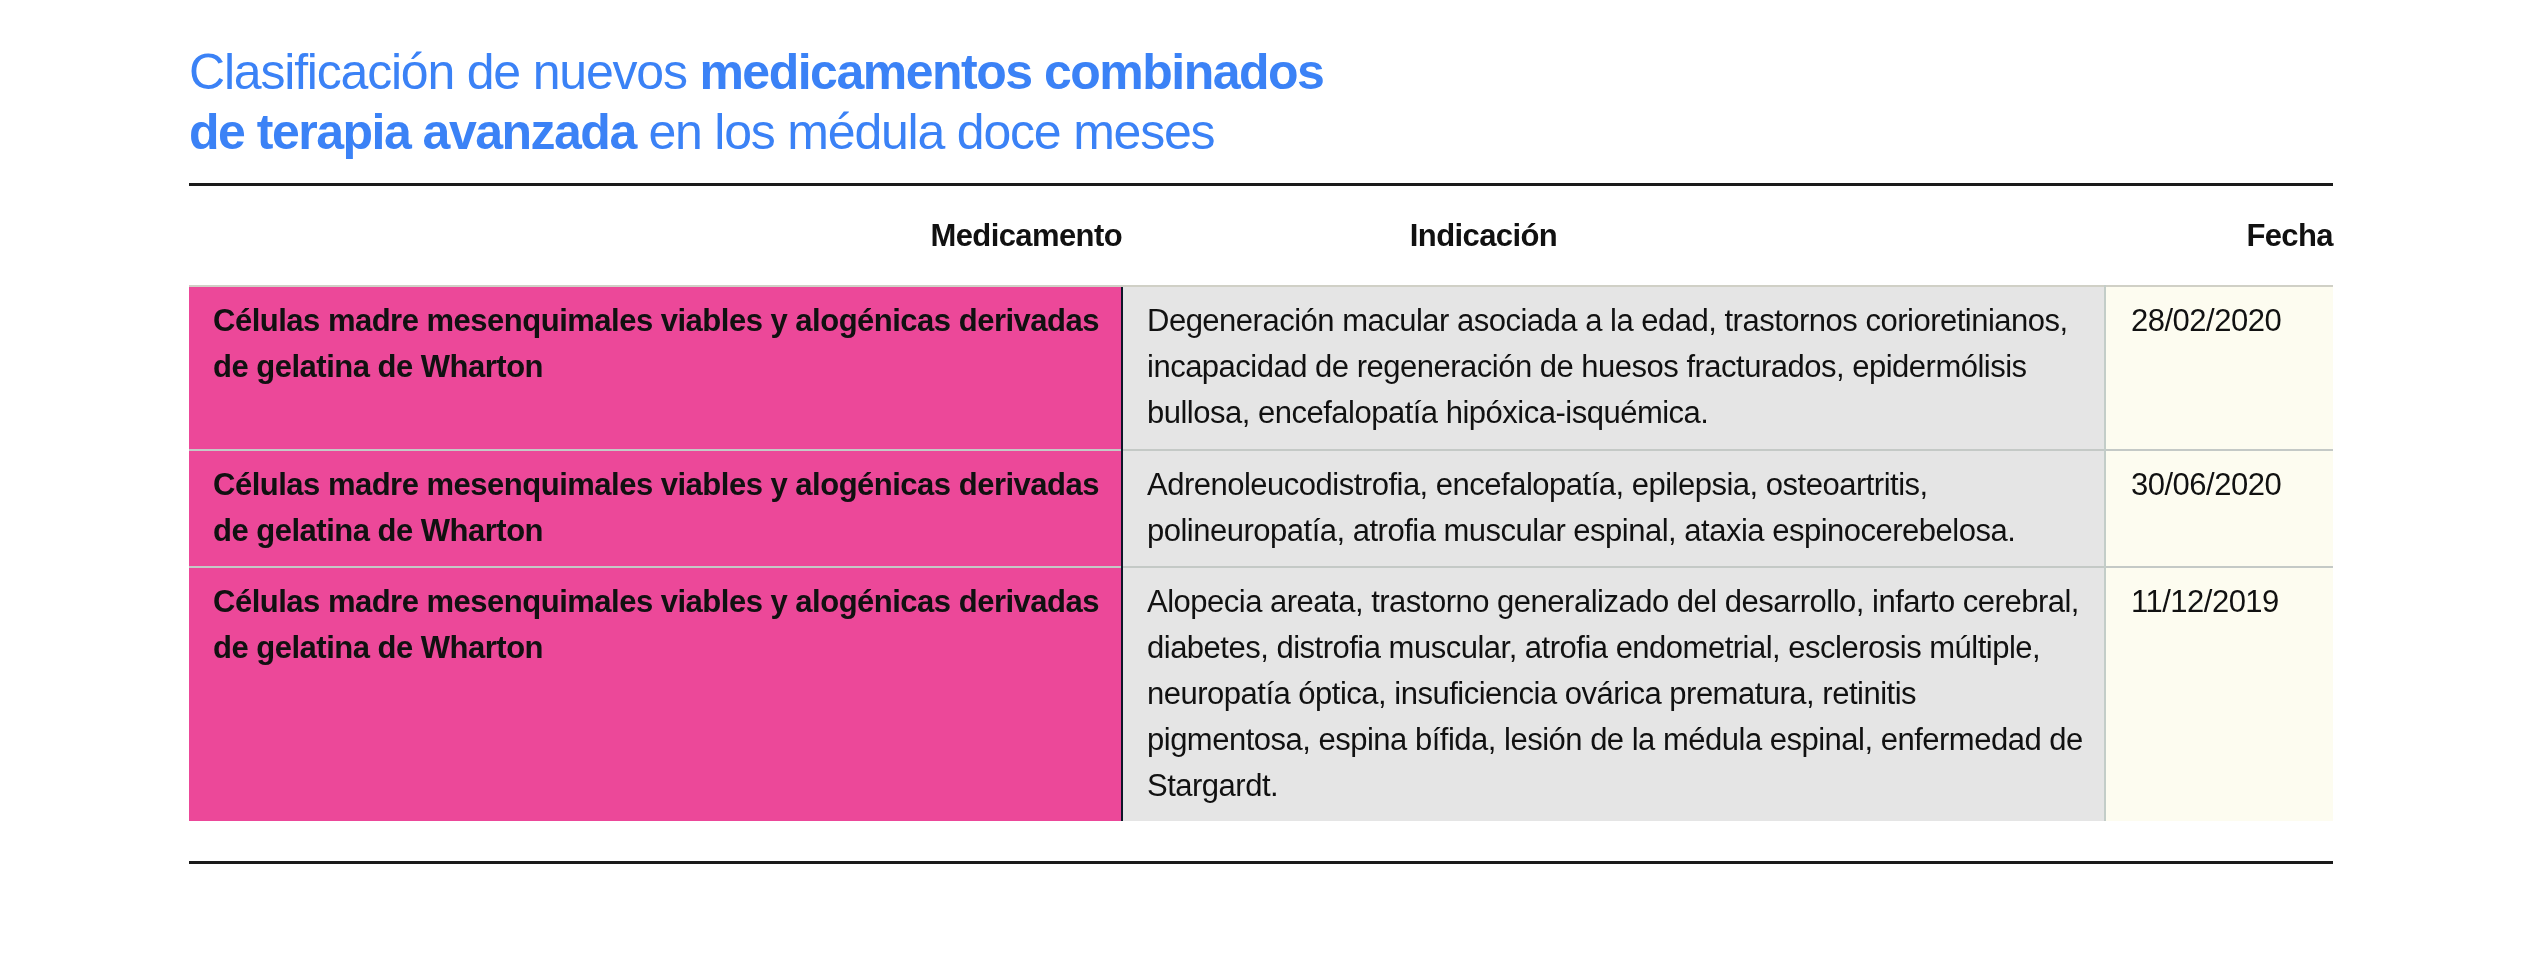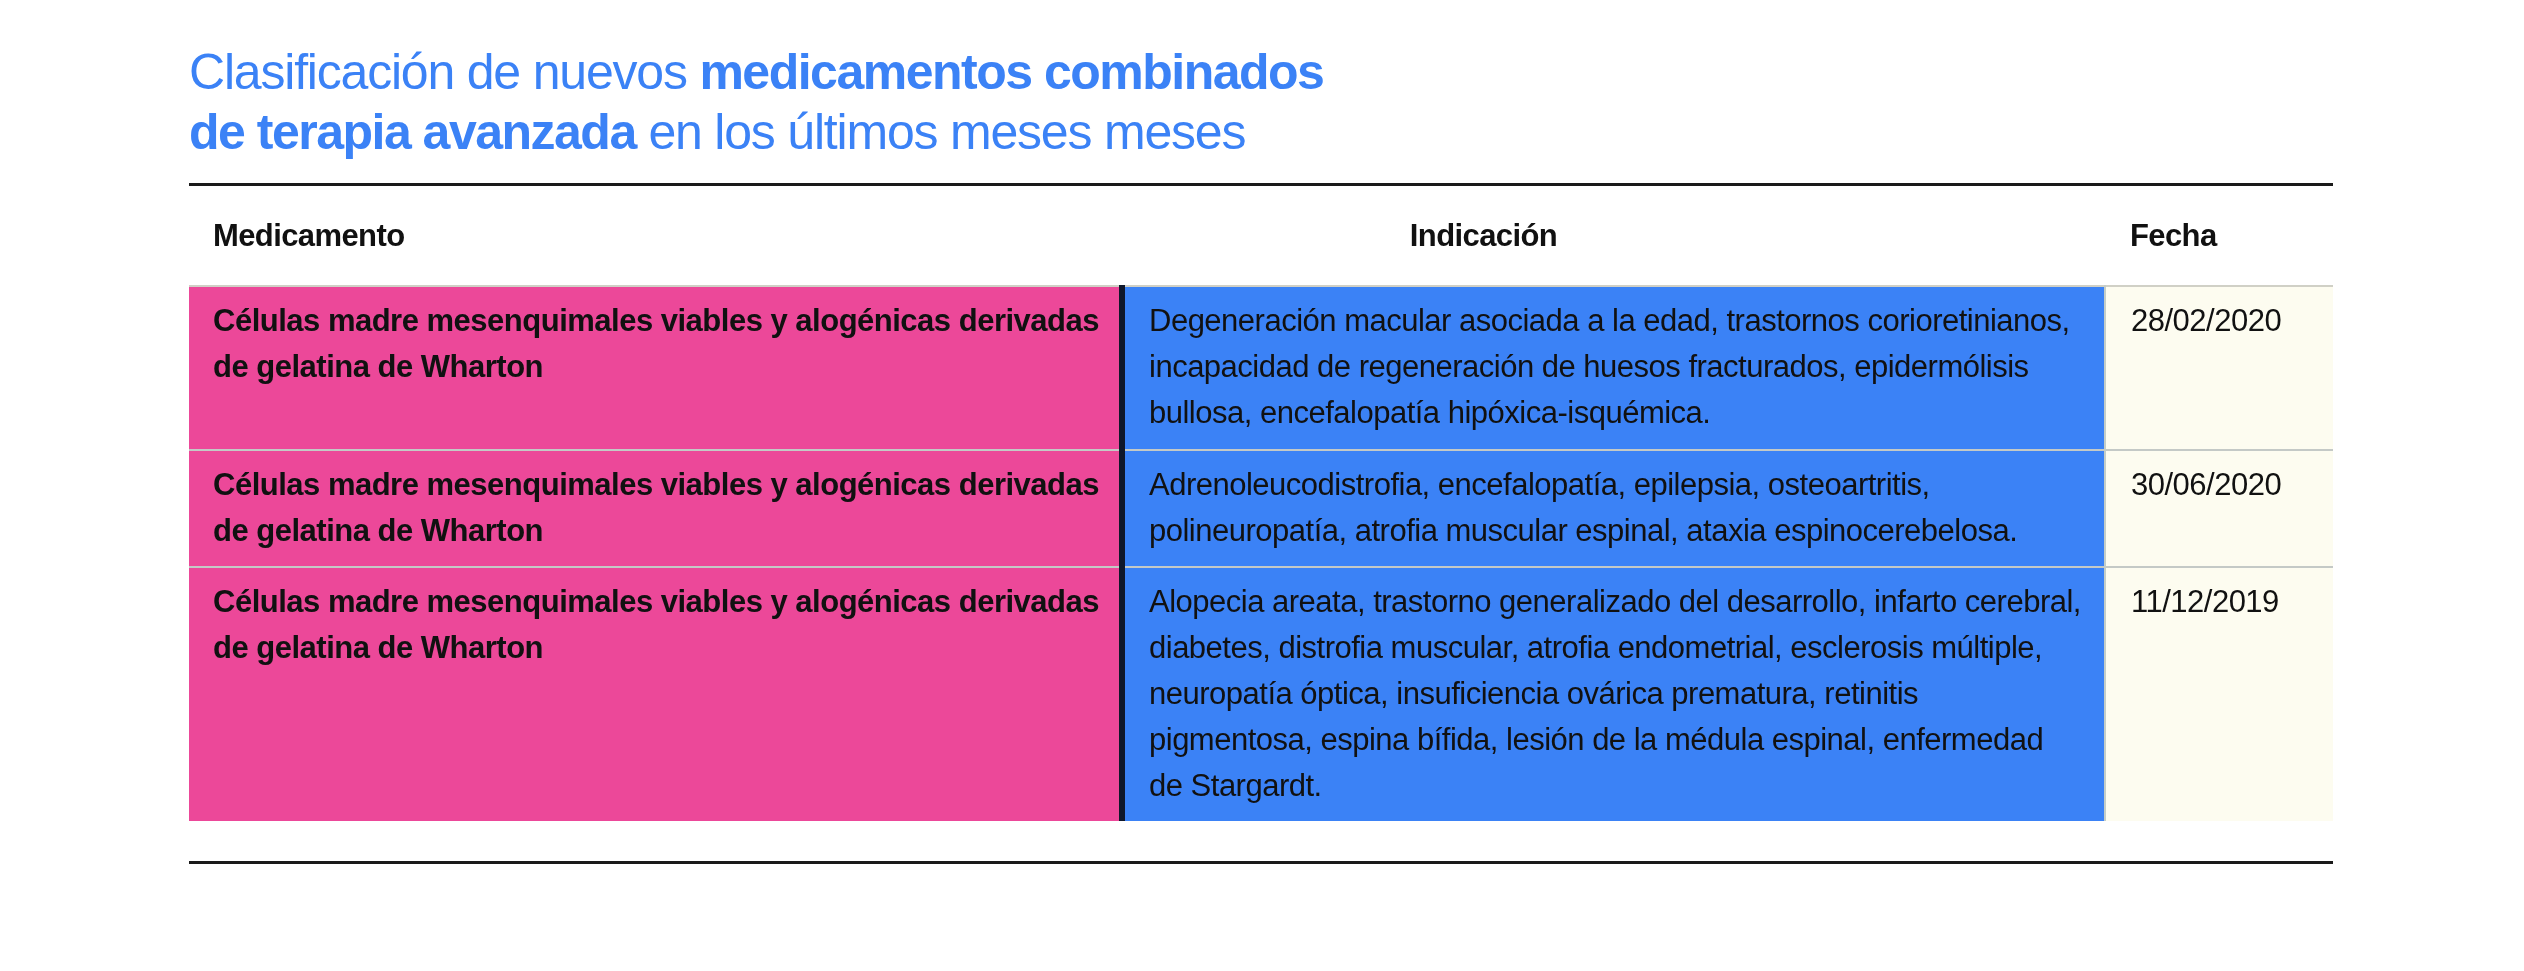--- a/index.html
+++ b/index.html
@@ -51,21 +51,21 @@
       width: 2144px;
       border-collapse: collapse;
       table-layout: fixed;
     }
     table.drugs col.c1 { width: 933px; }
     table.drugs col.c2 { width: 983px; }
     table.drugs col.c3 { width: 228px; }
     table.drugs th {
       font-size: 31px;
       font-weight: bold;
-      text-align: left;
+      text-align: right;
       height: 99px;
       padding: 0 0 0 24px;
       vertical-align: middle;
       letter-spacing: -0.6px;
     }
     table.drugs th.center { text-align: center; padding-left: 0; padding-right: 260px; margin-top: 48px; }
     table.drugs th.date { padding-left: 25px; }
     table.drugs td {
       font-size: 31px;
       line-height: 46px;
@@ -73,35 +73,35 @@
       padding: 11px 20px 12px 24px;
       letter-spacing: -0.5px;
       border-top: 2px solid #c4c9c6;
     }
     table.drugs tr.first td { border-top: 2px solid #d0d0c6; }
     table.drugs td.med {
       background: #ec4899;
       font-weight: bold;
     }
     table.drugs td.ind {
-      background: #3b82f6;
-      border-left: 6px solid #0f172a;
+      background: #e5e5e5;
+      border-left: 2px solid #0f172a;
       border-right: 2px solid #c3cdc8;
     }
     table.drugs td.date {
       background: #fdfcf0;
       padding-left: 25px;
     }
   </style>
 </head>
 <body>
 
 <h1 class="title">
   <span>Clasificación de nuevos </span><b>medicamentos combinados</b><br>
-  <b>de terapia avanzada</b><span> en los últimos meses meses</span>
+  <b>de terapia avanzada</b><span> en los médula doce meses</span>
 </h1>
 
 <div class="rule-top"></div>
 
 <table class="drugs">
   <colgroup>
     <col class="c1">
       <col class="c2">
       <col class="c3">
   </colgroup>

